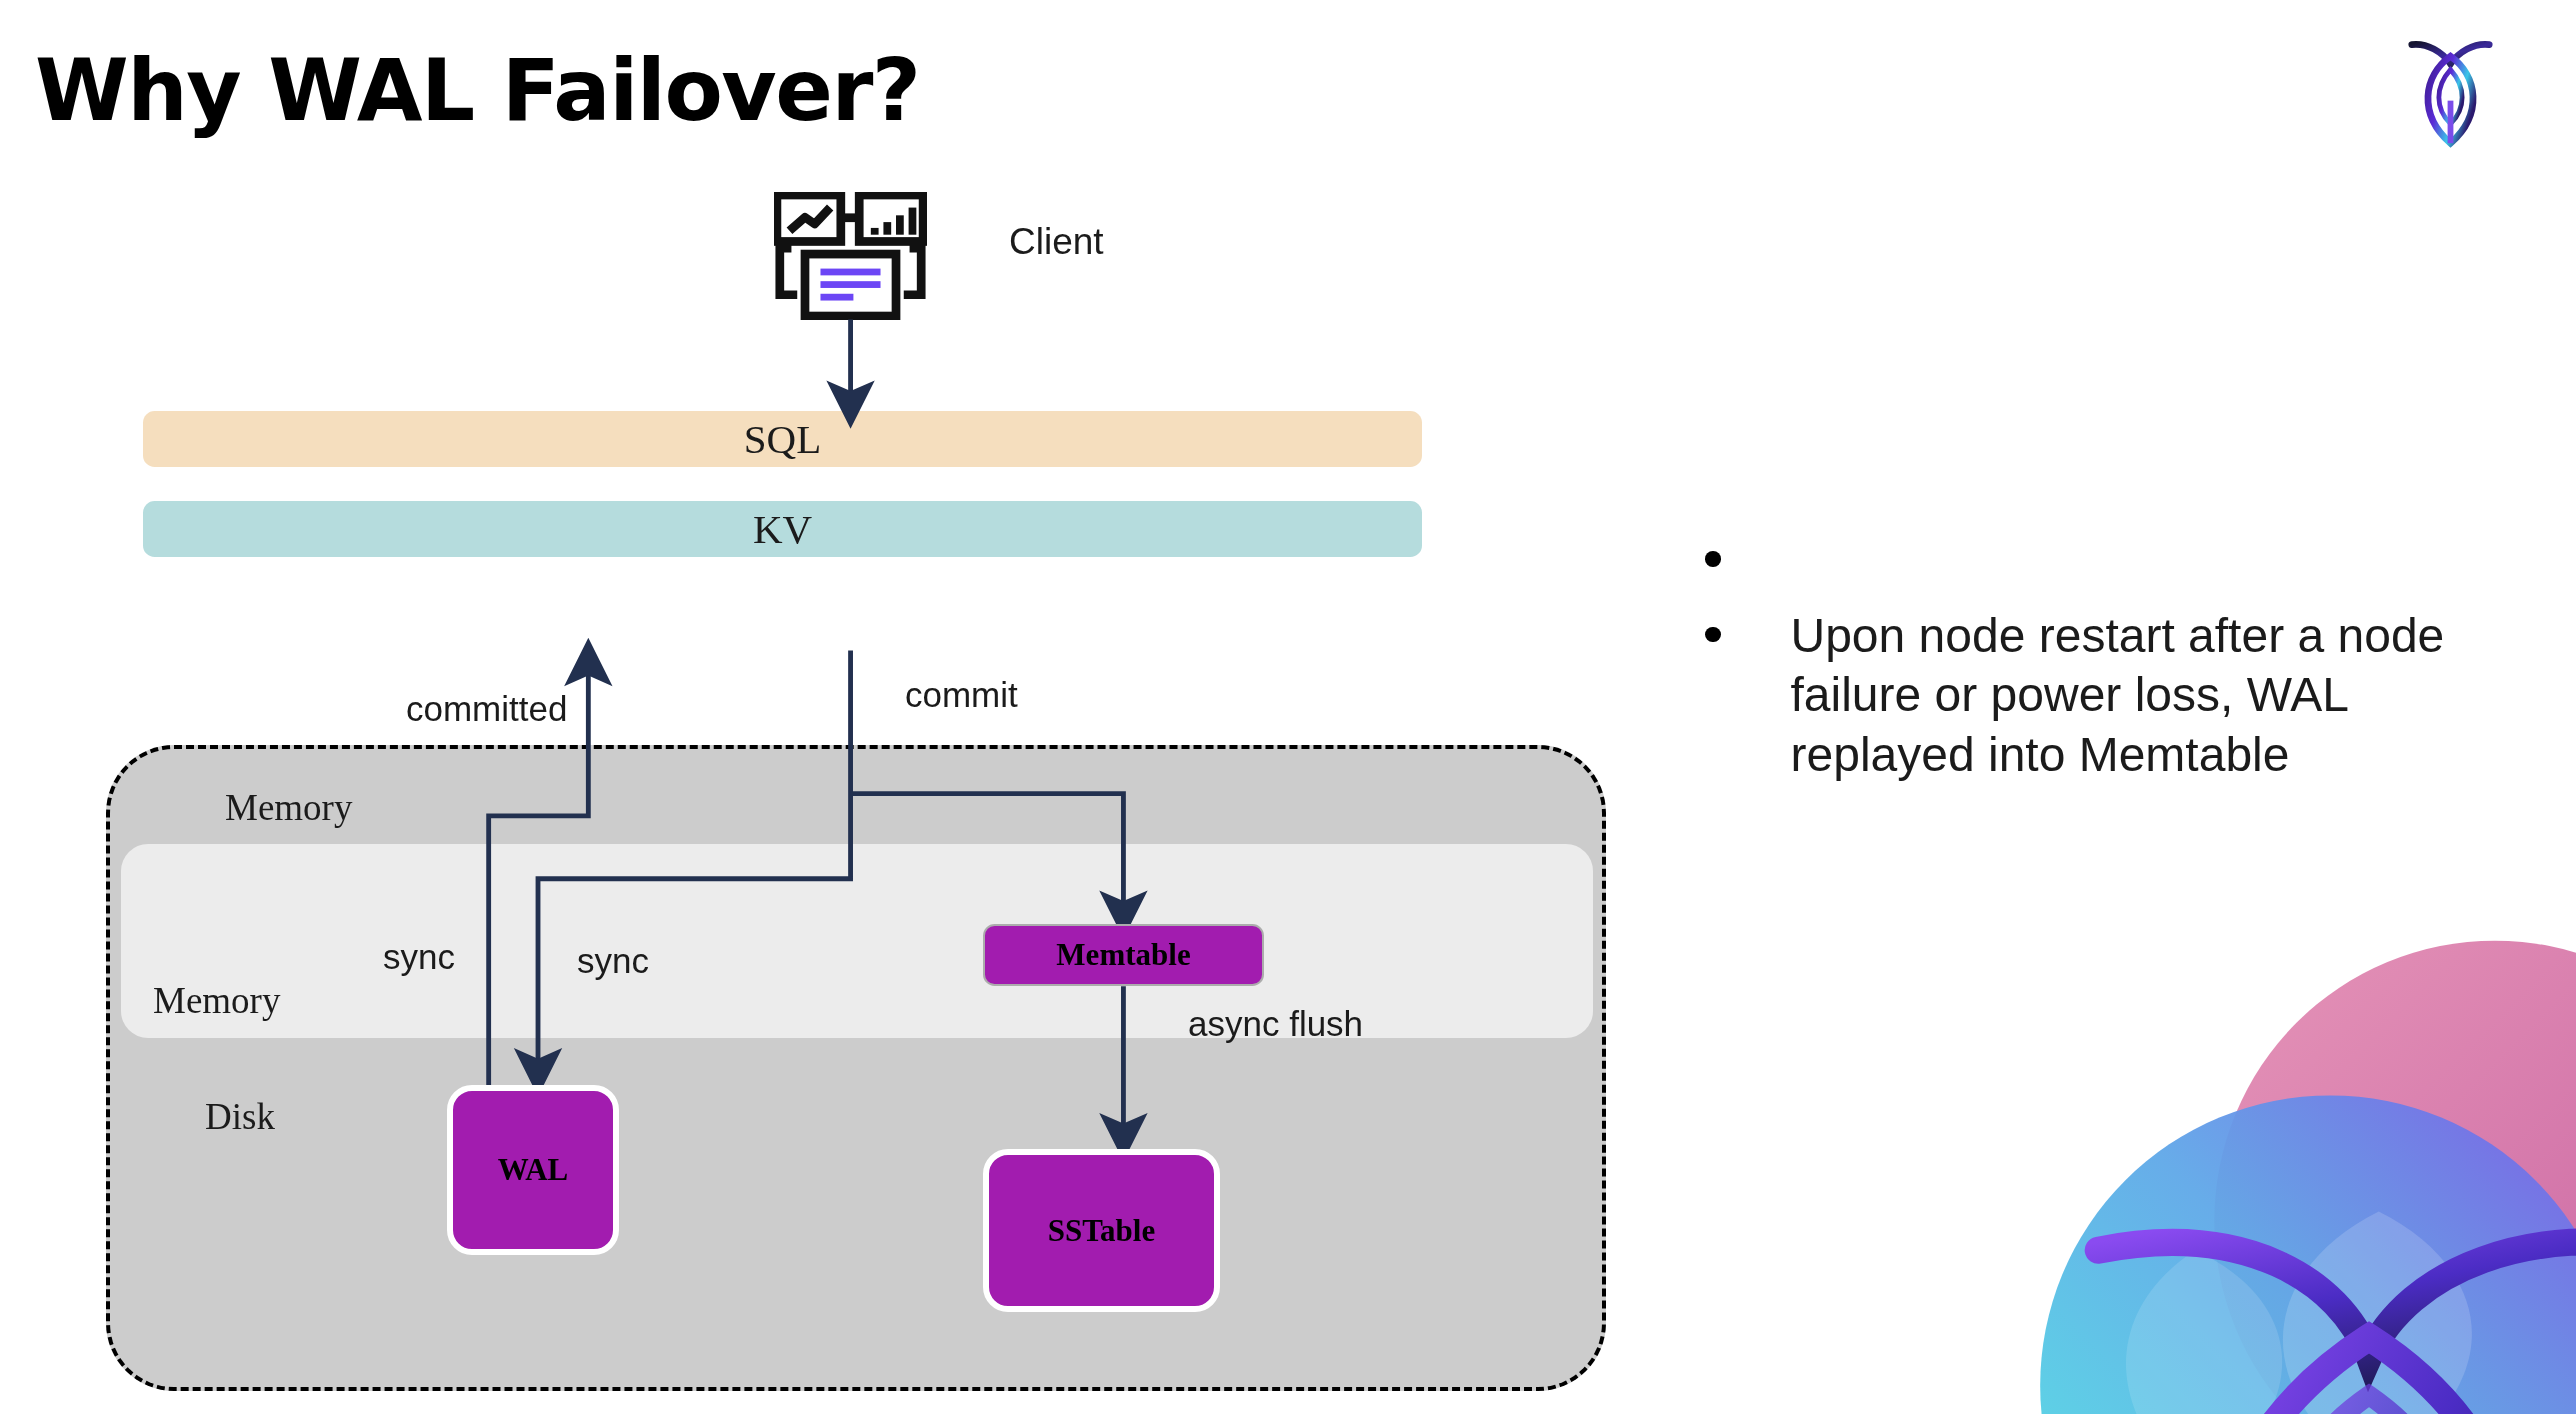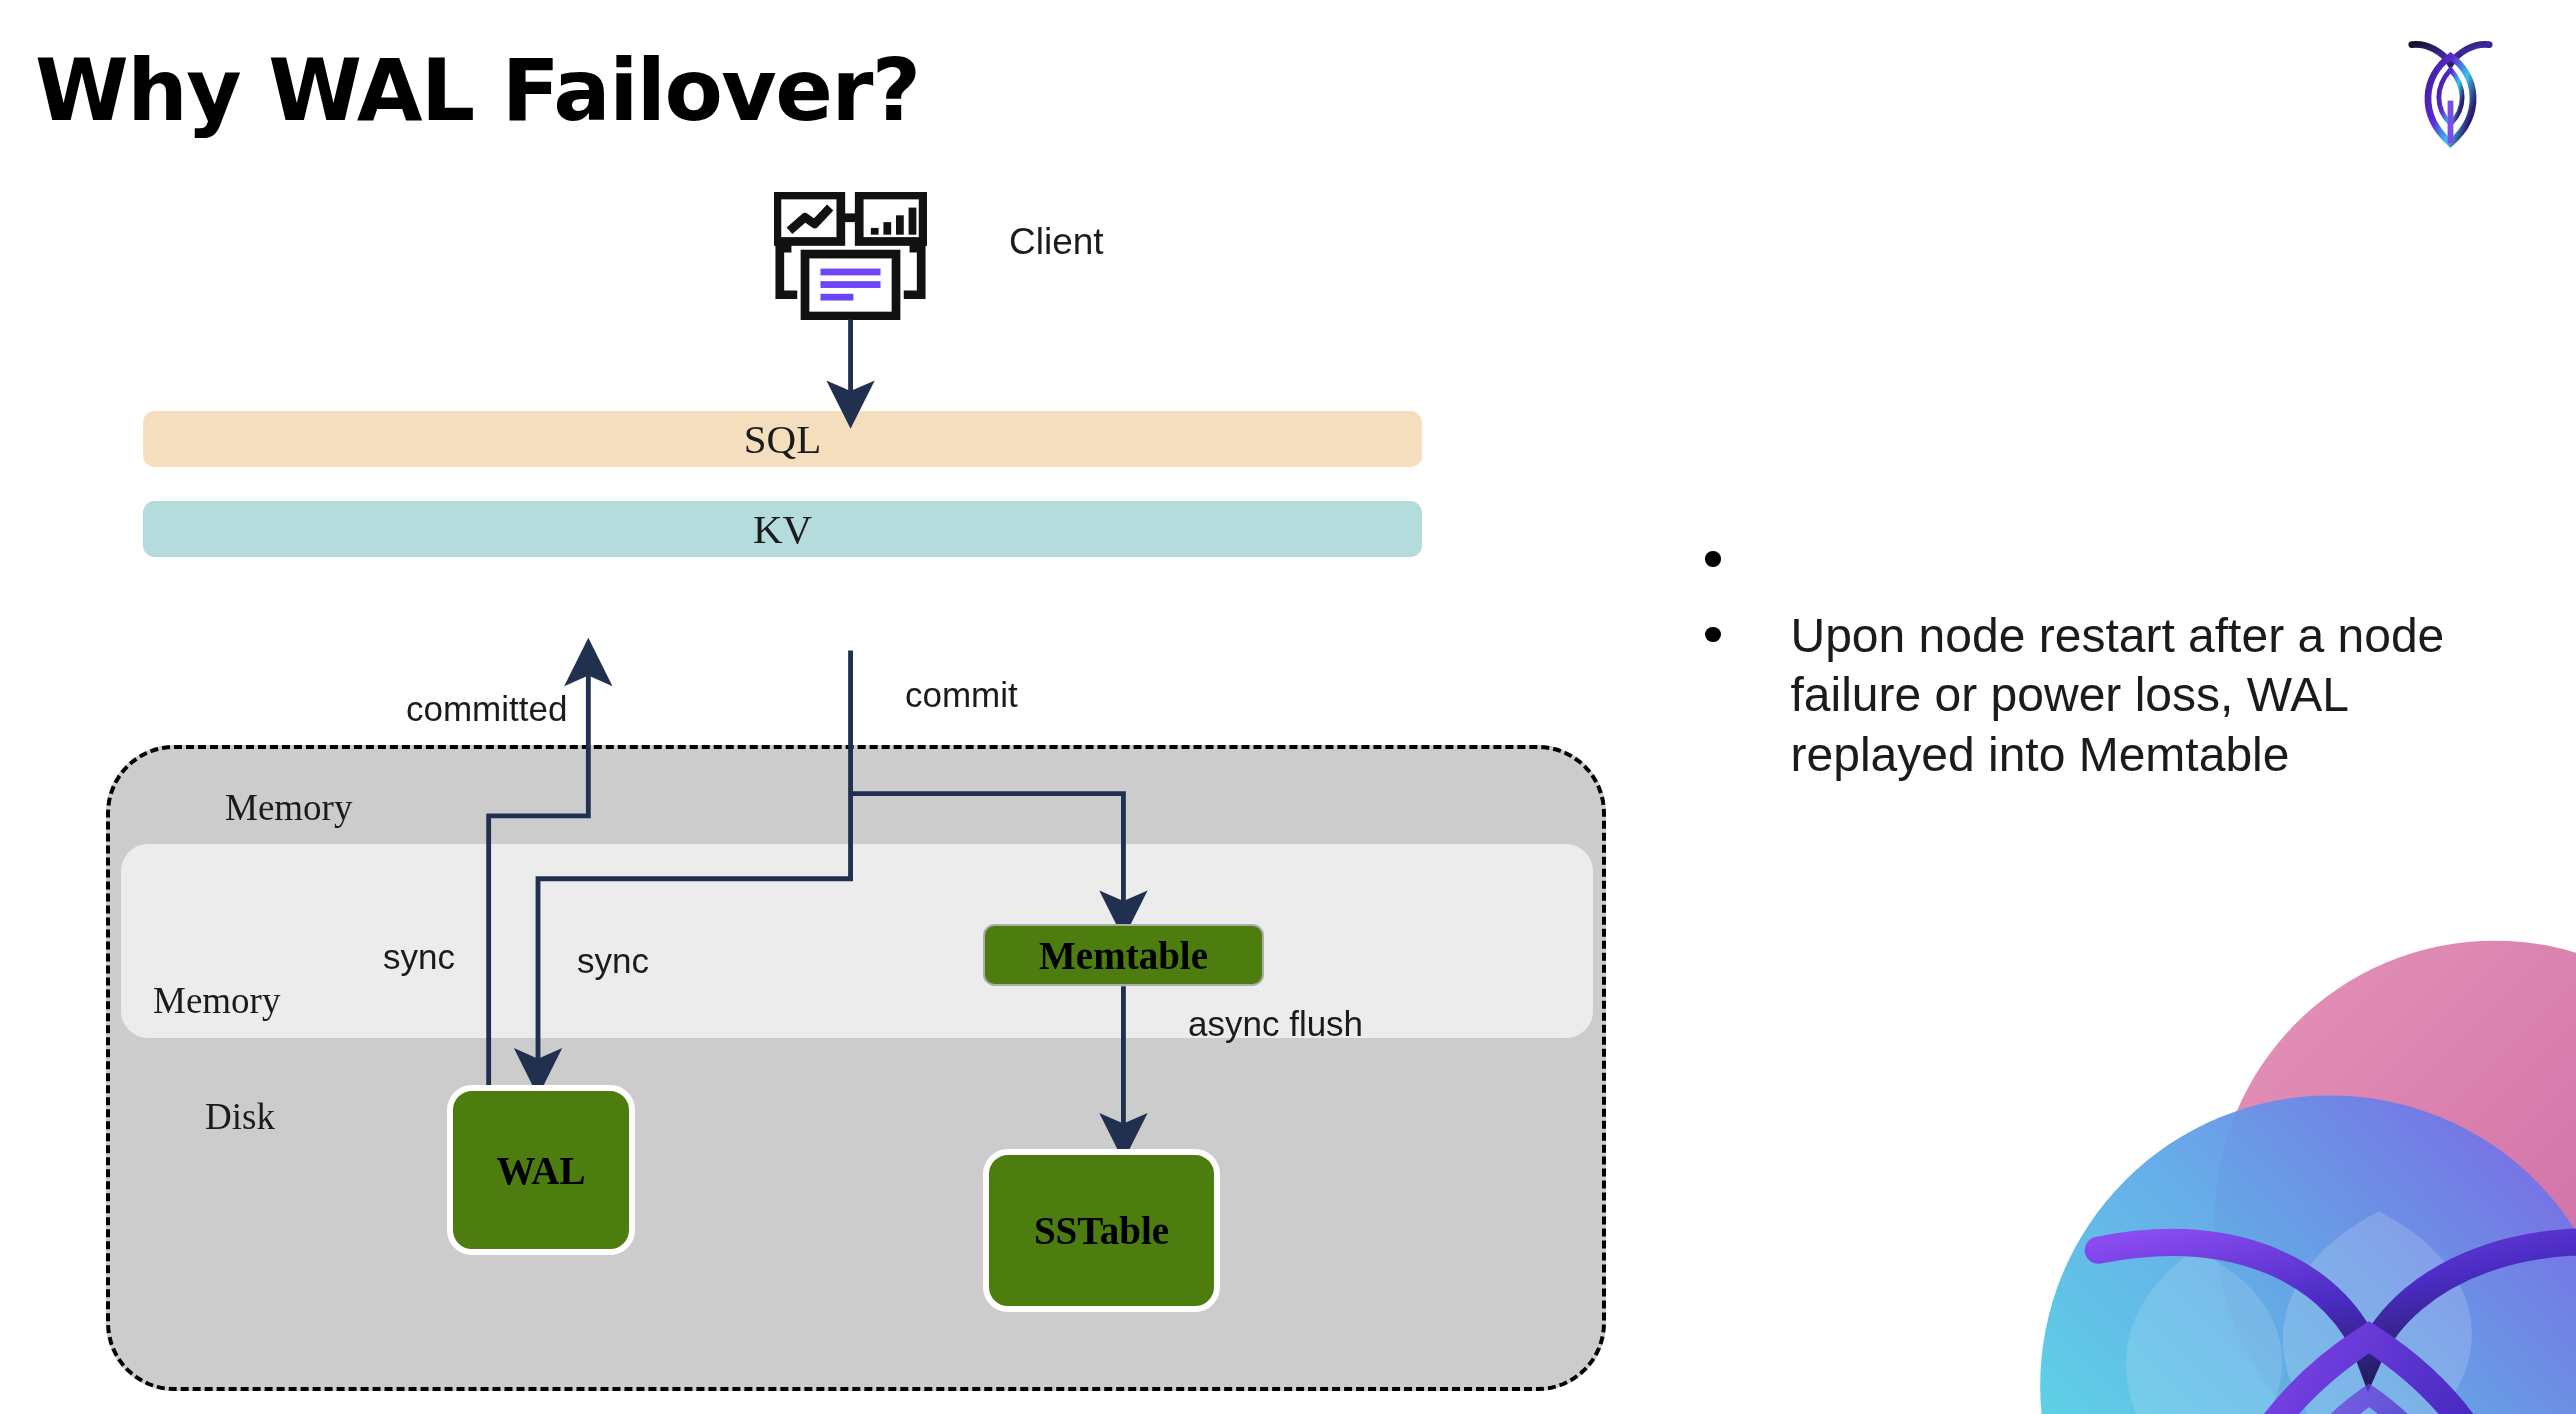--- a/index.html
+++ b/index.html
@@ -123,31 +123,31 @@
   #label-disk   { left: 205px; top: 1095px; }
 
   
   .node-box {
     position: absolute;
     display: flex;
     align-items: center;
     justify-content: center;
     font-family: "Liberation Serif", serif;
     font-weight: bold;
-    font-size: 39px;
+    font-size: 31px;
     color: #000000;
-    background: #4d7c0f;
+    background: #a21caf;
     box-sizing: border-box;
   }
   #node-memtable {
     left: 983px; top: 924px; width: 281px; height: 62px;
     border: 2.9px solid #ACACAC; border-radius: 11.6px;
   }
   #node-wal {
-    left: 447px; top: 1085px; width: 188px; height: 170px;
+    left: 447px; top: 1085px; width: 172px; height: 170px;
     border: 6.8px solid #ffffff; border-radius: 25px;
   }
   #node-sstable {
     left: 983px; top: 1149px; width: 237px; height: 163px;
     border: 6.8px solid #ffffff; border-radius: 25px;
   }
 
   
   .edge-label {
     position: absolute;

